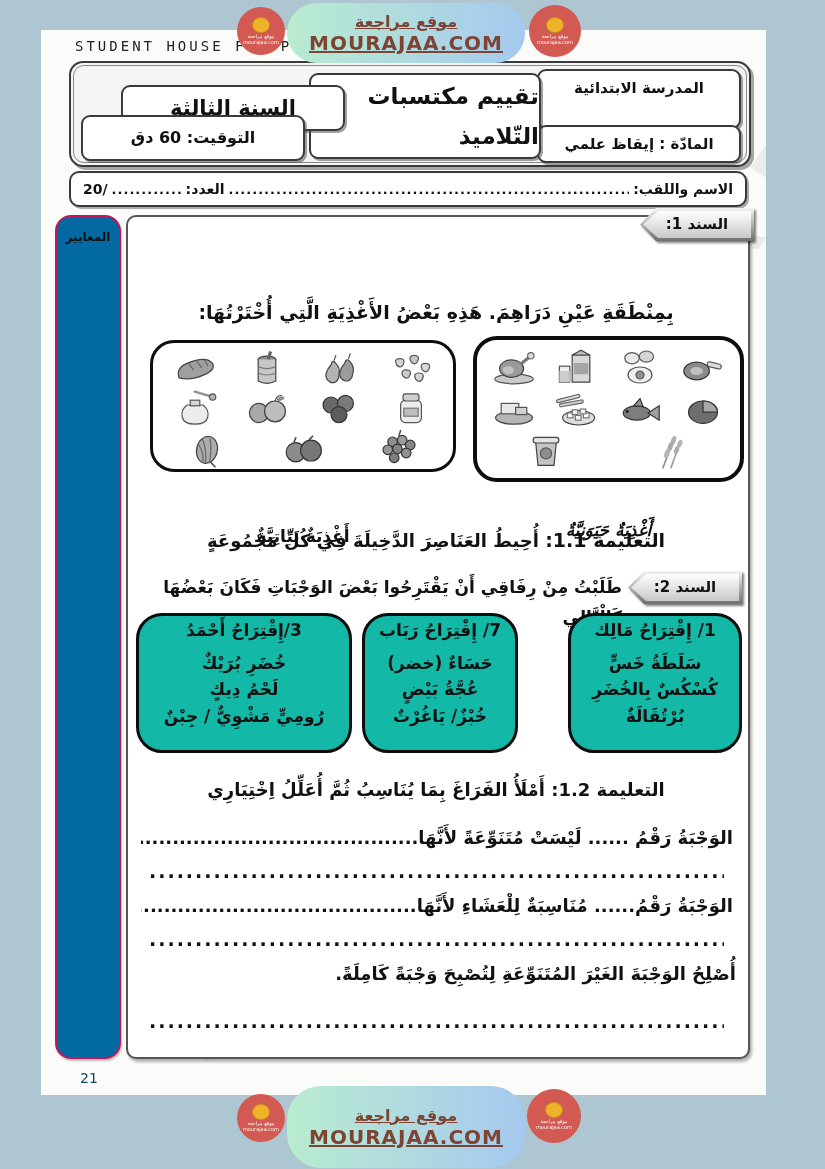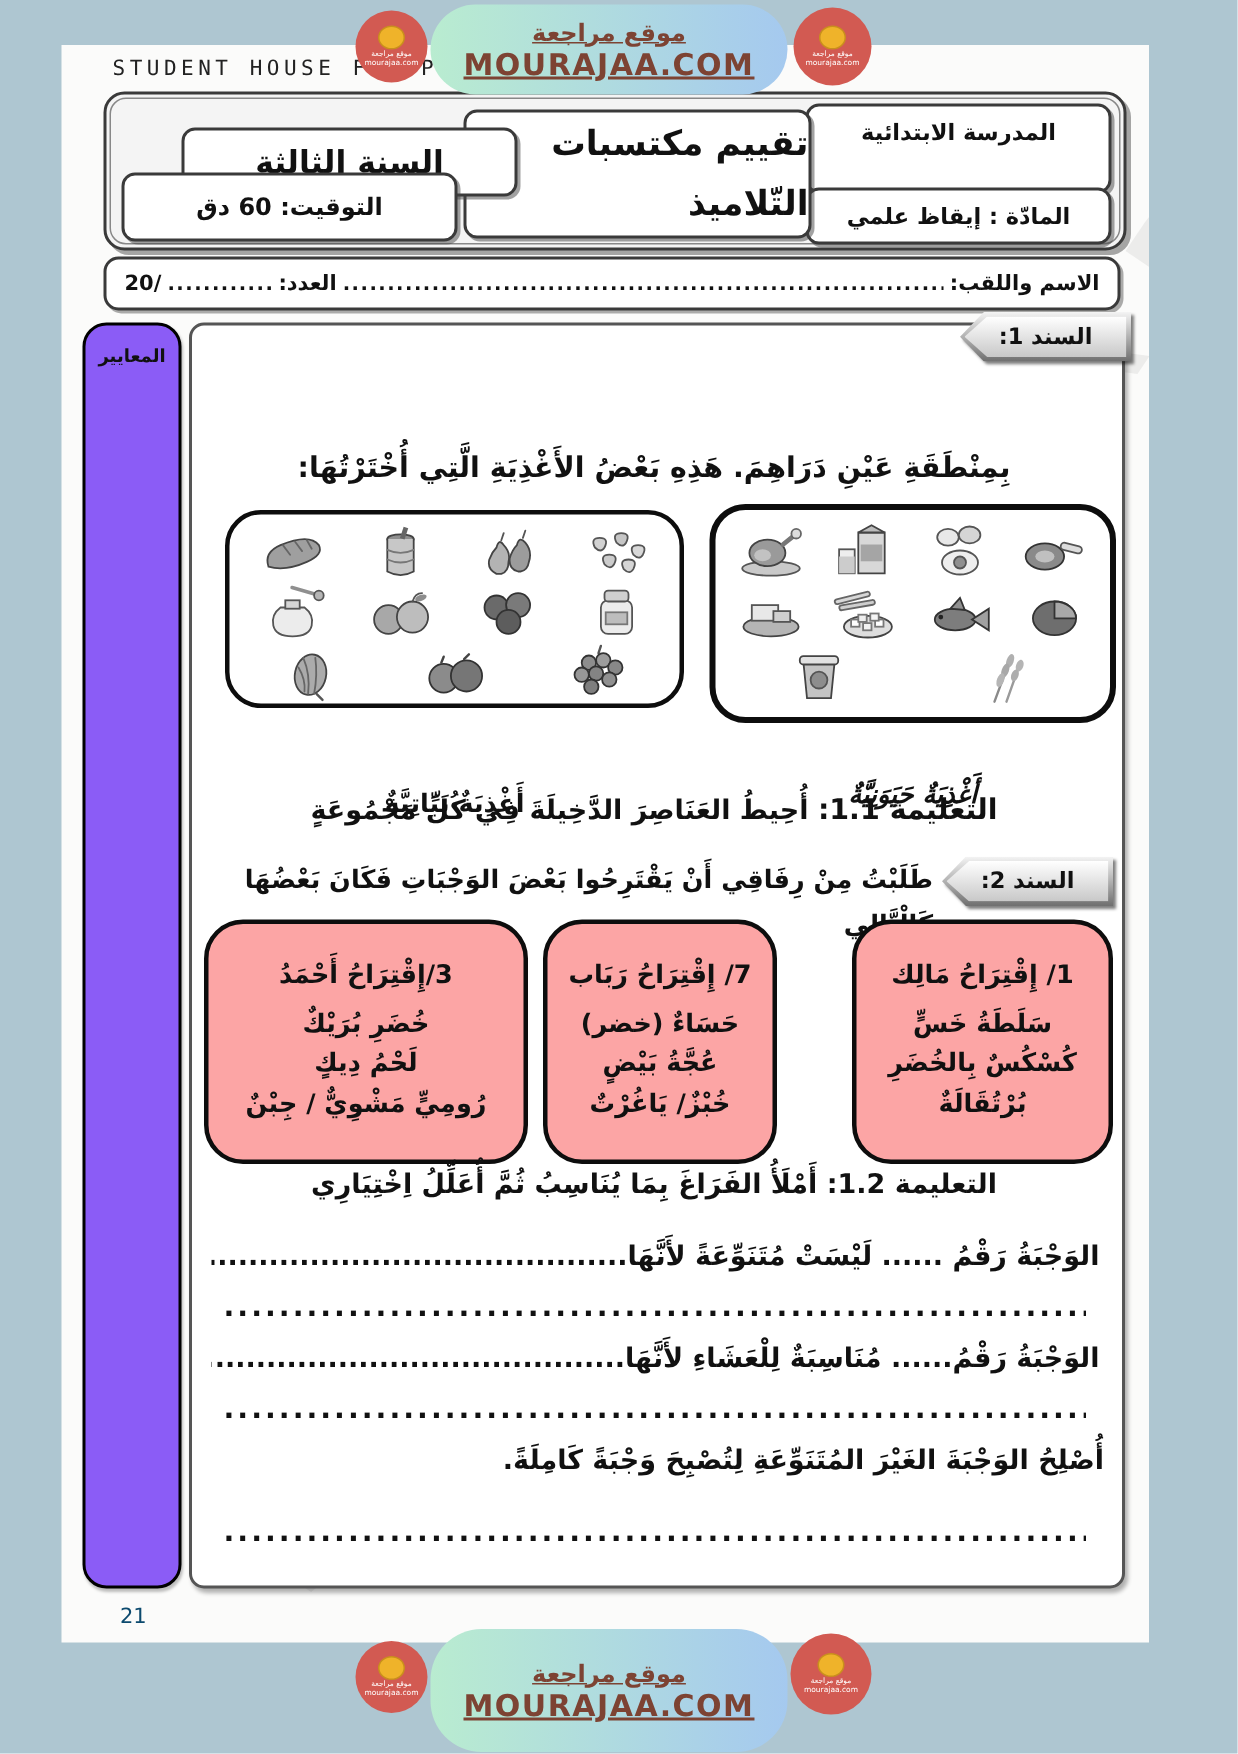--- a/index.html
+++ b/index.html
@@ -68,21 +68,21 @@
     position:absolute;left:28px;top:141px;width:678px;height:36px;
     background:#fff;border:2px solid #3a3a3a;border-radius:10px;
     box-shadow:2px 2px 0 rgba(70,70,70,0.45);
     display:flex;flex-direction:row-reverse;align-items:center;
     padding:0 12px;box-sizing:border-box;font-weight:bold;font-size:14px;gap:4px;
   }
   .namerow .dots{flex:1;overflow:hidden;white-space:nowrap;font-size:13px;letter-spacing:1px;direction:ltr;text-align:left;}
   
   .sidebar{
     position:absolute;left:14px;top:185px;width:62px;height:840px;
-    border:2px solid #000000;border-radius:16px;background:#8b5cf6;
+    border:2px solid #be185d;border-radius:16px;background:#0369a1;
     box-shadow:1px 2px 2px rgba(0,0,0,0.25);
   }
   .sidebar .lbl{display:block;text-align:center;margin-top:10px;font-size:12px;font-weight:bold;}
   .mainbox{
     position:absolute;left:85px;top:185px;width:620px;height:840px;
     border:2px solid #555;border-radius:10px;background:#fff;
     box-shadow:2px 3px 3px rgba(0,0,0,0.3);
   }
   
   .ribbon{position:absolute;width:114px;height:33px;z-index:5;filter:drop-shadow(2px 2px 1px rgba(0,0,0,0.5));}
@@ -106,22 +106,22 @@
   .food{width:58px;height:40px;}
   .food svg{width:100%;height:100%;stroke-linecap:round;}
   .caption{position:absolute;text-align:center;font-size:17px;margin-top:28px;}
   .caption.animal{left:432px;top:458px;width:271px;font-style:italic;}
   .caption.plant{left:109px;top:464px;width:306px;}
   .instr{position:absolute;left:95px;top:494px;width:600px;text-align:center;font-size:18px;}
   .instr .ilabel{font-size:19px;}
   .sup2text{position:absolute;left:95px;top:543px;width:486px;text-align:right;font-size:17px;}
   
   .proposals{position:absolute;left:95px;top:583px;width:608px;height:148px;}
-  .pbox{position:absolute;top:0;background:#fca5a5;border:3px solid #0d0d0d;border-radius:26px;
-    padding:24px 6px;box-sizing:border-box;min-height:140px;text-align:center;}
+  .pbox{position:absolute;top:0;background:#14b8a6;border:3px solid #0d0d0d;border-radius:26px;
+    padding:4px 6px;box-sizing:border-box;min-height:140px;text-align:center;}
   .pbox1{right:2px;width:174px;}
   .pbox2{left:226px;width:156px;}
   .pbox3{left:0px;width:216px;}
   .ptitle{direction:rtl;font-weight:bold;font-size:17px;margin-bottom:10px;}
   .pitem{direction:rtl;font-weight:bold;font-size:17px;line-height:1.55;}
   
   .instr2{position:absolute;left:95px;top:744px;width:600px;text-align:center;font-size:18px;}
   .fill{position:absolute;left:100px;width:592px;font-size:18px;text-align:right;white-space:nowrap;overflow:hidden;}
   .fill.f1{top:792px;}
   .fill.f2{top:860px;}

